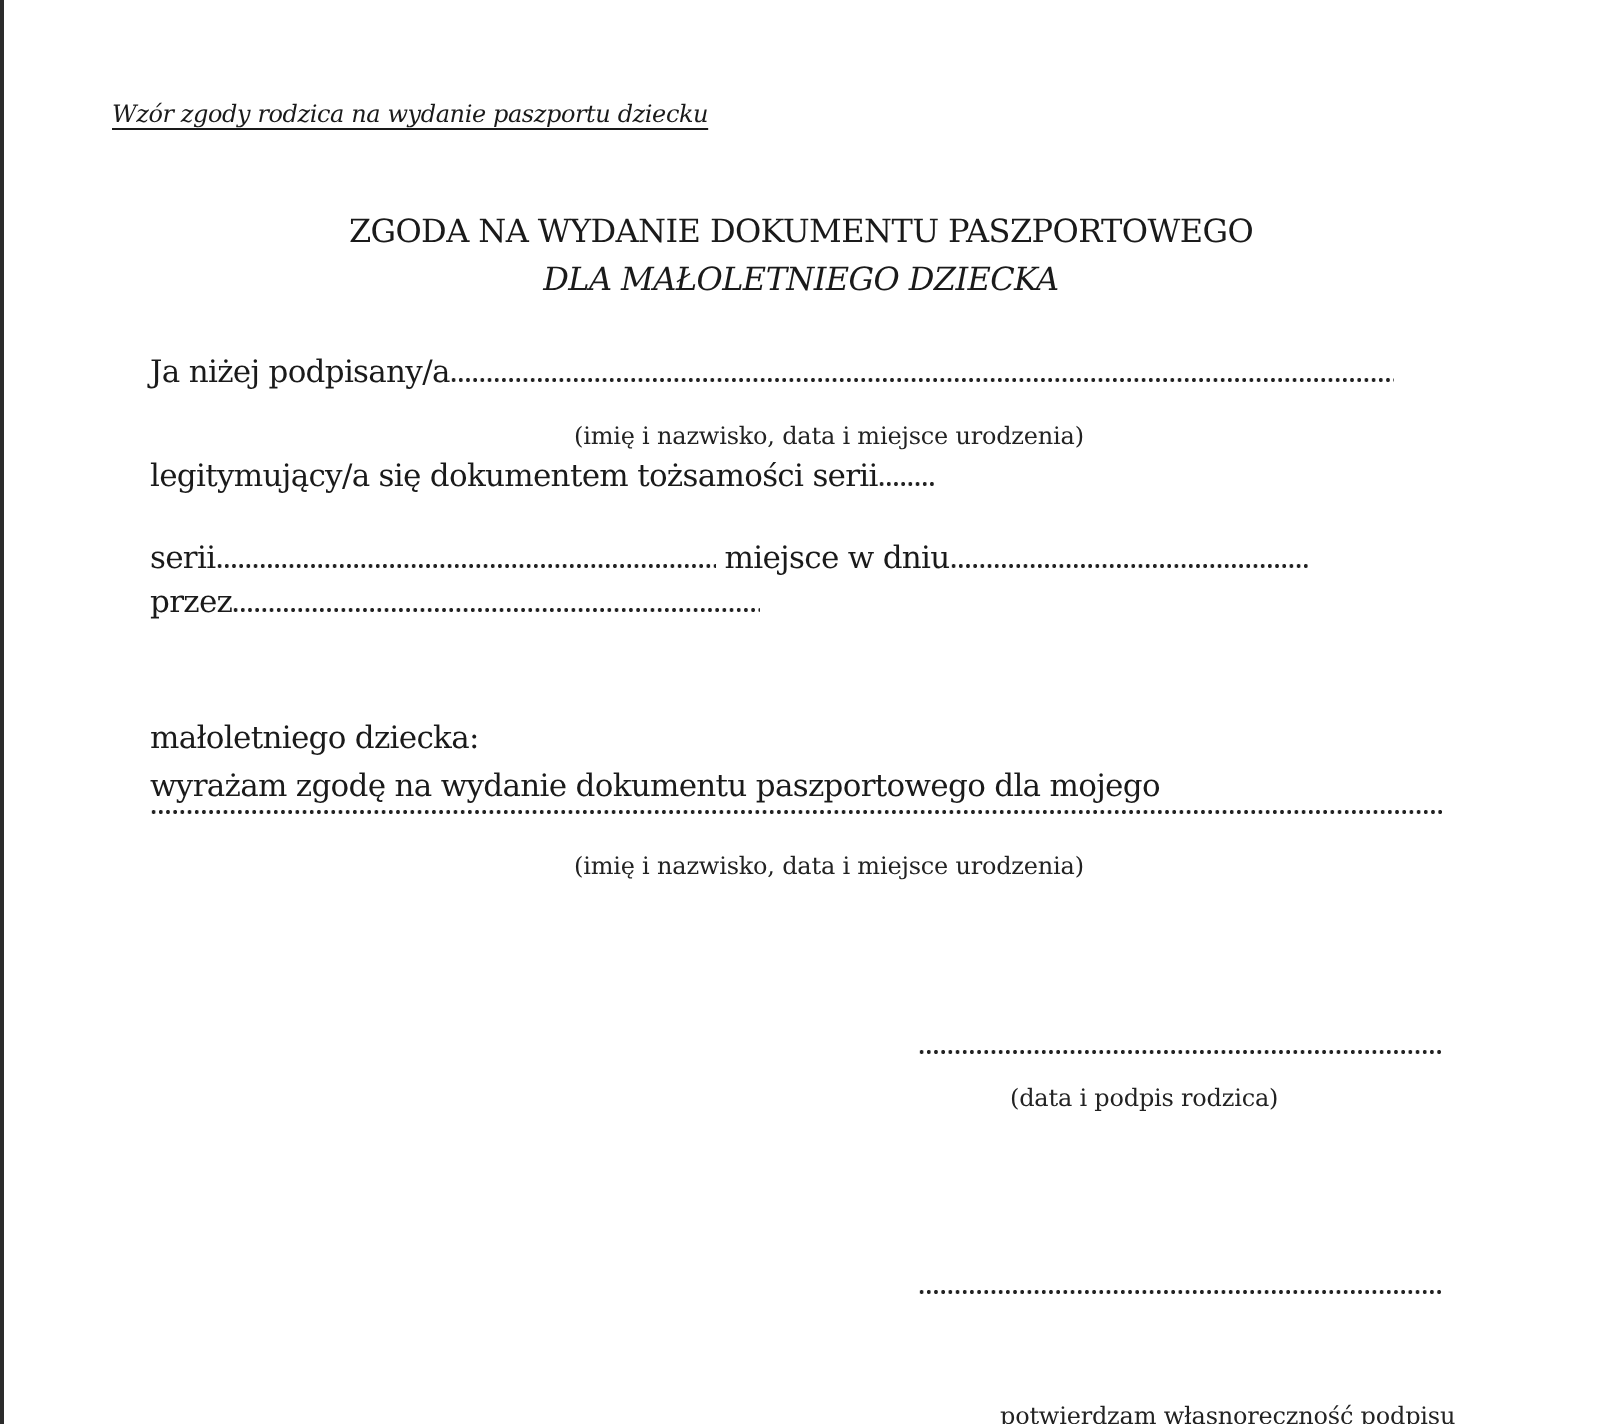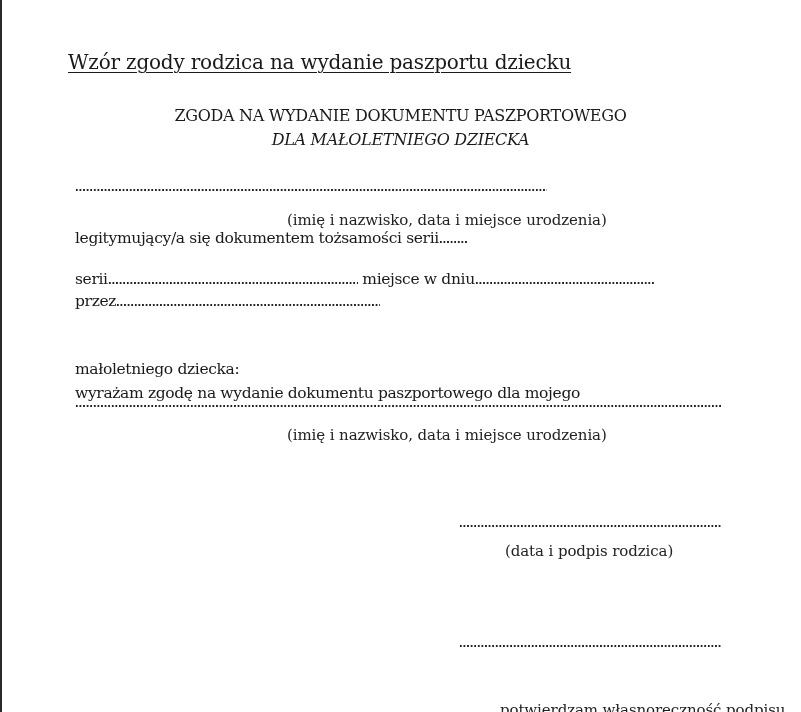--- a/index.html
+++ b/index.html
@@ -9,34 +9,35 @@
     position: relative;
     font-family: "DejaVu Serif", "Liberation Serif", serif;
     color: #1a1a1a;
   }
   .left-border {
     position: absolute; left: 0; top: 0; width: 2px; height: 712px;
     background: #2b2b2b;
   }
   .abs { position: absolute; white-space: nowrap; }
   .title {
-    left: 68px; top: 50px;
-    font-size: 20px; letter-spacing: -0.2px;
+    left: 56px; top: 50px;
+    font-size: 12px; letter-spacing: -0.2px;
     text-decoration: underline; text-underline-offset: 3px;
     text-decoration-thickness: 1px;
+    font-style: italic;
   }
   .heading {
     left: 0; width: 801px; text-align: center;
     font-size: 16px; letter-spacing: -0.3px;
   }
   .line {
     font-size: 15.5px; letter-spacing: -0.35px; left: 75px;
   }
   .caption {
-    font-size: 15px; color: #222; letter-spacing: -0.1px;
+    font-size: 12px; color: #222; letter-spacing: -0.1px;
   }
   .dots {
     position: absolute; height: 2px;
     background-image: radial-gradient(circle, #222 0.9px, transparent 1.1px);
     background-size: 3.6px 2px;
     background-repeat: repeat-x;
   }
   .fill-dots {
     display: inline-block; height: 2px; vertical-align: baseline;
     background-image: radial-gradient(circle, #222 0.9px, transparent 1.1px);
@@ -48,21 +49,21 @@
 <body>
 
 <div class="left-border"></div>
 
 <div class="abs title">Wzór zgody rodzica na wydanie paszportu dziecku</div>
 
 <div class="abs heading" style="top:106px;">ZGODA NA WYDANIE DOKUMENTU PASZPORTOWEGO</div>
 <div class="abs heading" style="top:130px;font-style:italic;">DLA MAŁOLETNIEGO DZIECKA</div>
 
 <div class="abs line" style="top:177px;">
-  <span class="fill-dots" style="width:472px;"></span>
+  <span>Ja niżej podpisany/a</span><span class="fill-dots" style="width:472px;"></span>
 </div>
 <div class="abs caption" style="left:287px; top:211px;">(imię i nazwisko, data i miejsce urodzenia)</div>
 
 <div class="abs line" style="top:229px;">
   <span>legitymujący/a się dokumentem tożsamości serii</span><span class="fill-dots" style="width:28px;"></span>
 </div>
 
 <div class="abs line" style="top:270px;">
   <span>serii</span><span class="fill-dots" style="width:250px;"></span>
   <span>miejsce w dniu</span><span class="fill-dots" style="width:180px;"></span>

